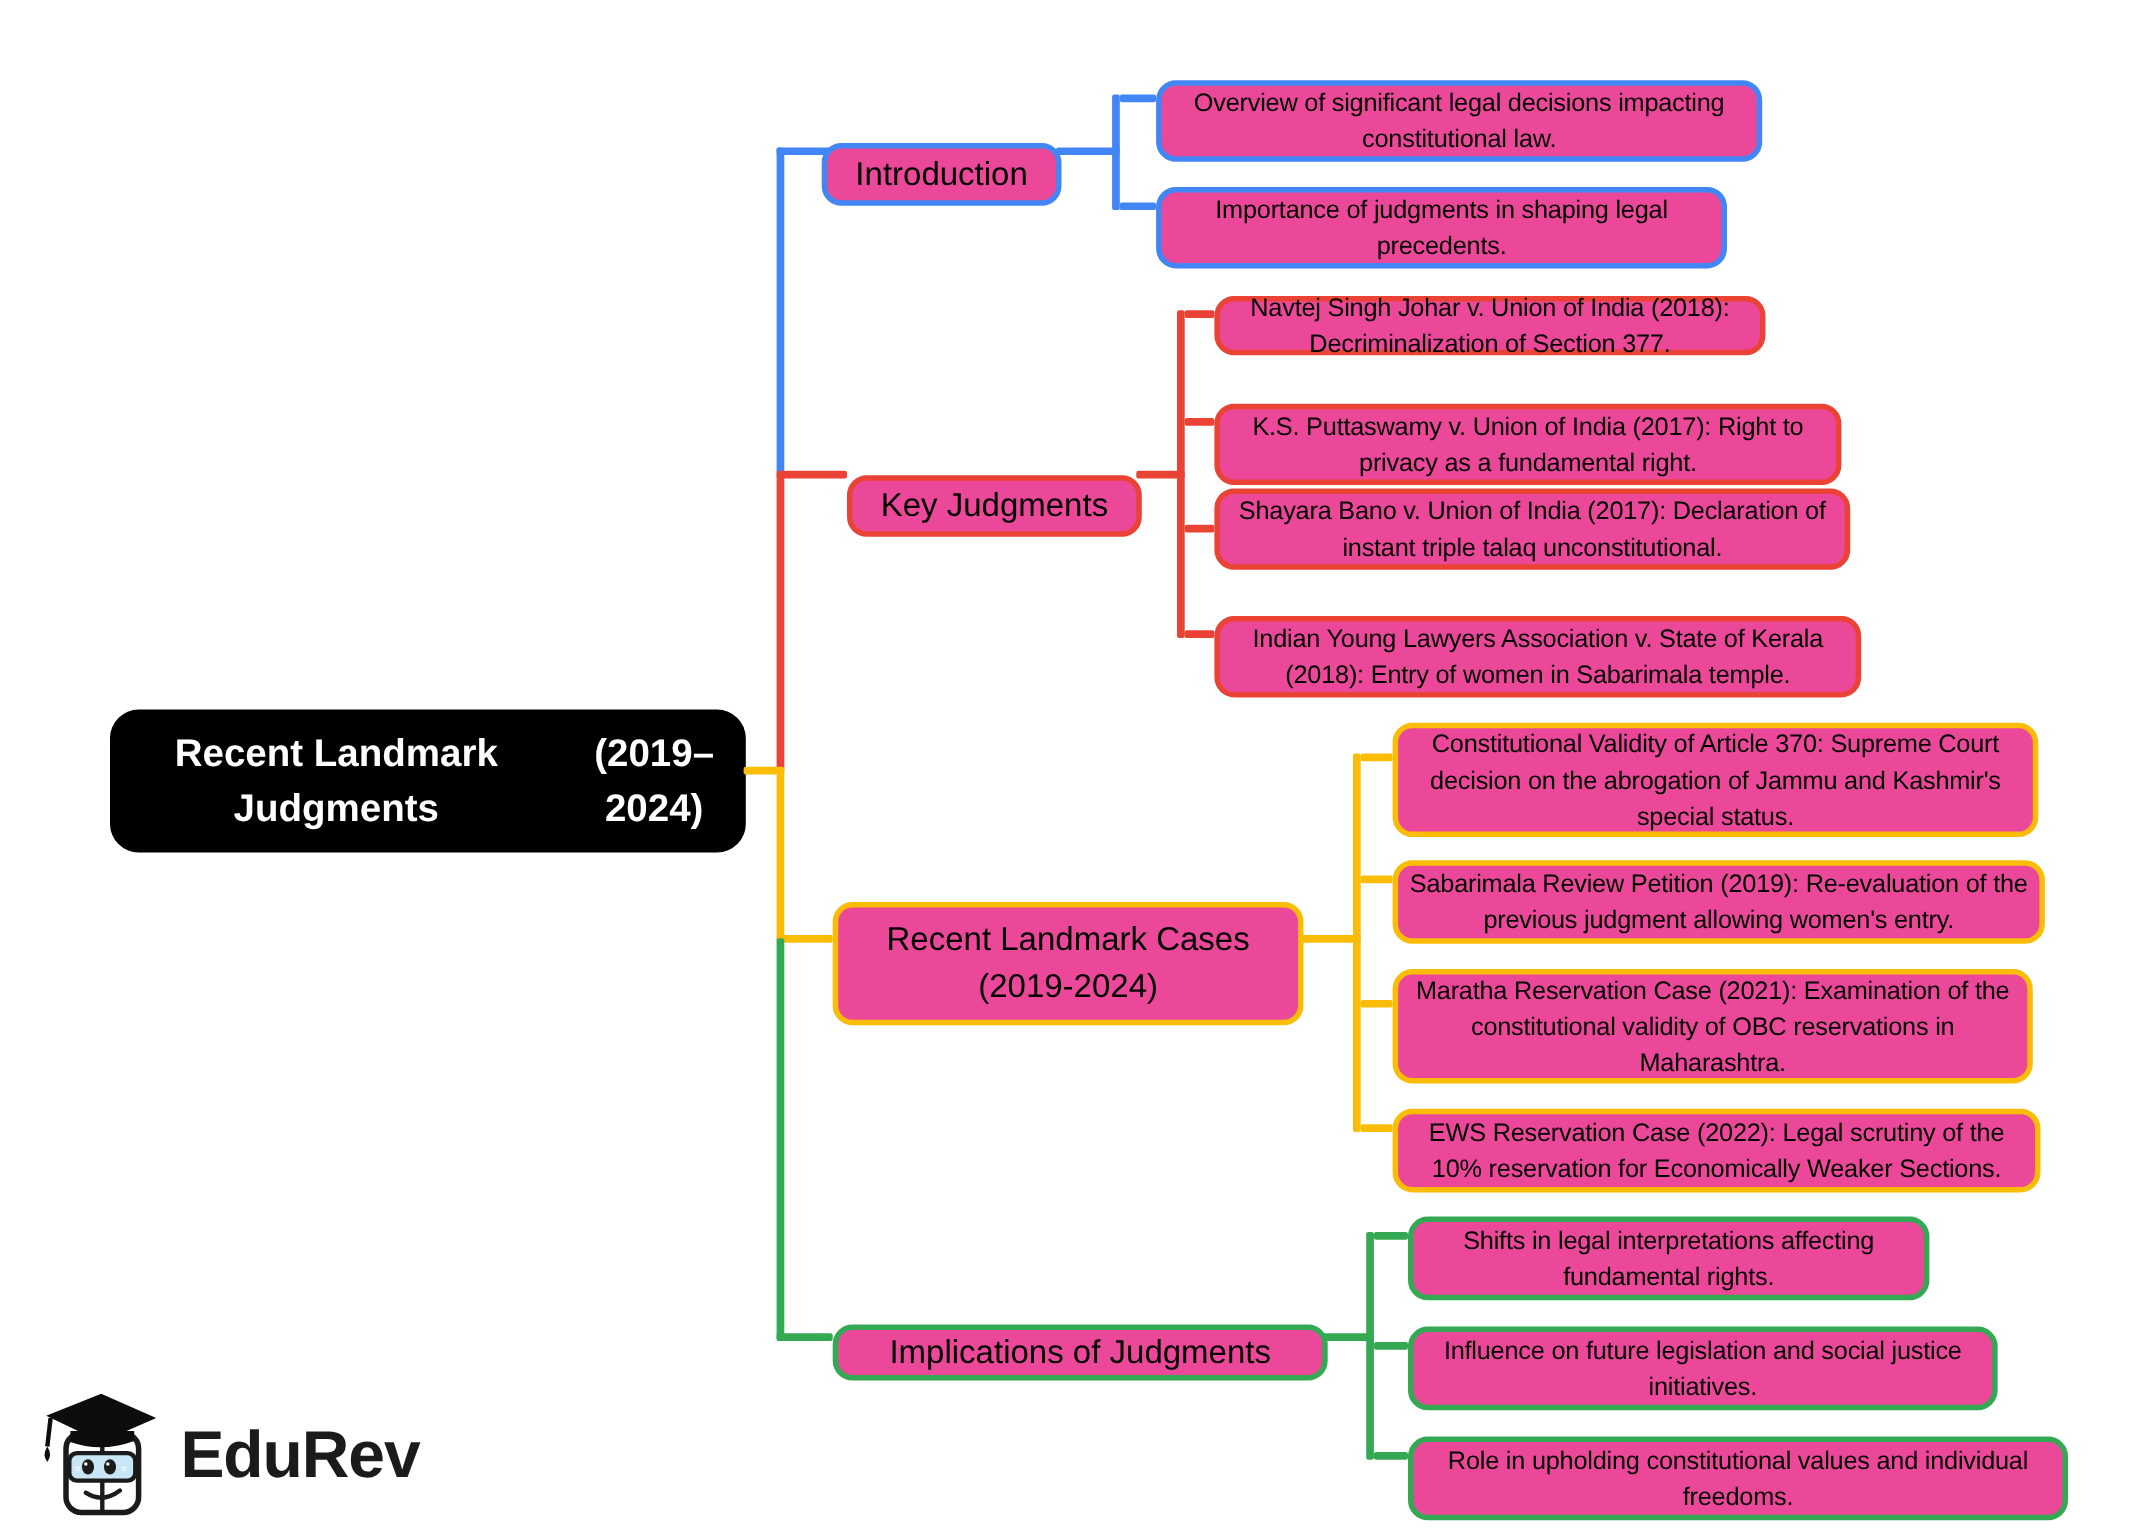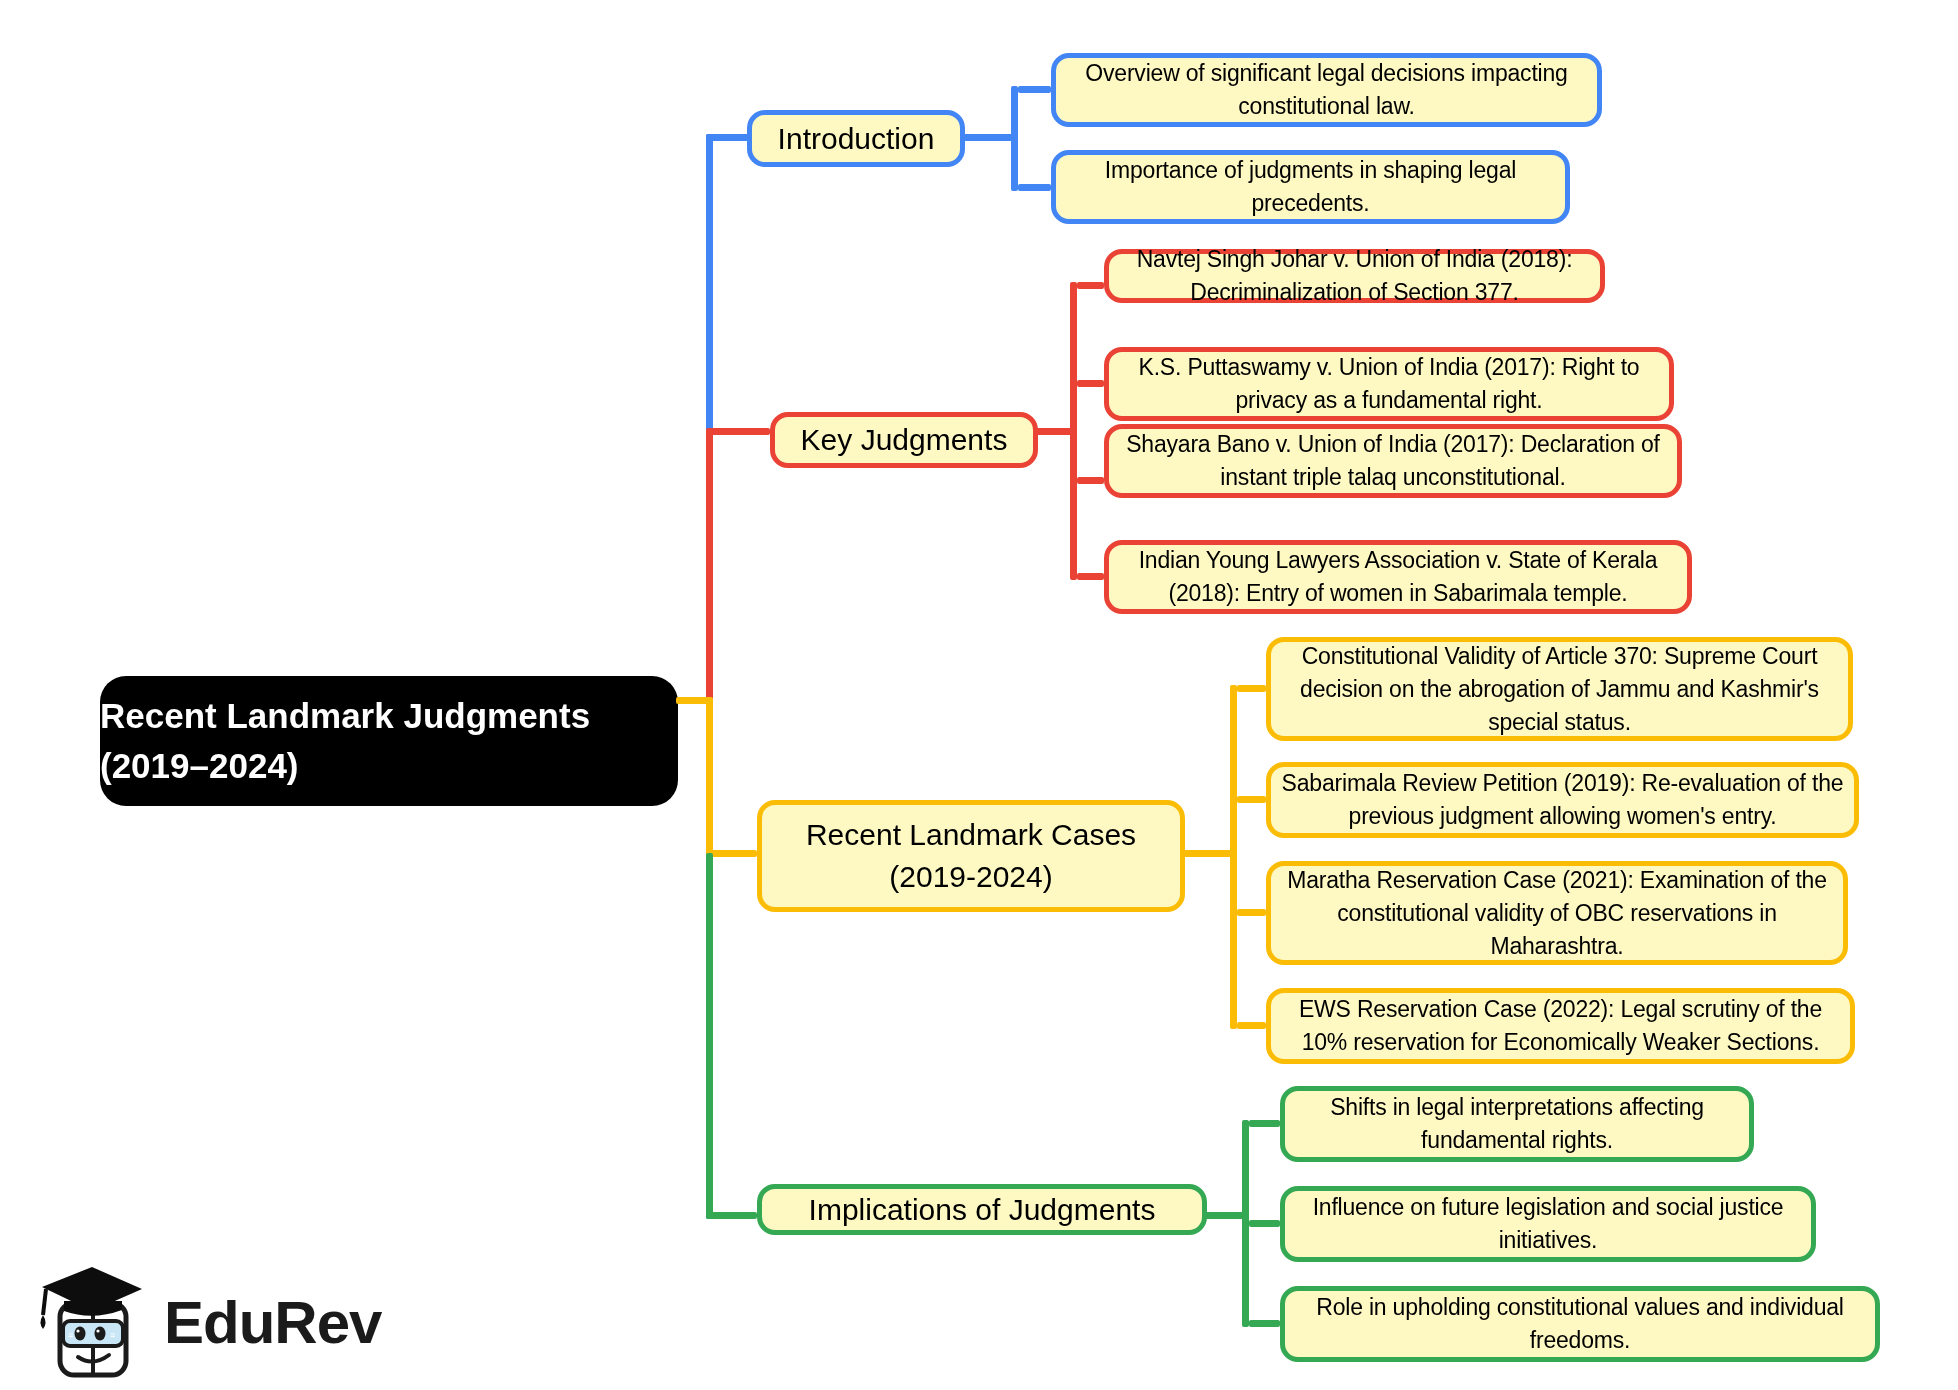--- a/index.html
+++ b/index.html
@@ -6,32 +6,32 @@
   .canvas{
     position:relative;
     width:1958px;height:1390px;
     background:#ffffff;
     font-family:"Liberation Sans","DejaVu Sans",sans-serif;
     overflow:hidden;
   }
   .branch{position:absolute;inset:0;}
   .vline,.hline{position:absolute;background:var(--c,#888);border-radius:2px;}
   .node{
-    position:absolute;box-sizing:border-box;background:#fef9c3;
+    position:absolute;box-sizing:border-box;background:#ec4899;
     border:5px solid var(--c,#888);border-radius:18px;
     display:flex;align-items:center;justify-content:center;
-    text-align:center;color:#000000;
+    text-align:center;color:#000000;margin-top:20px;
   }
   .label-node{font-size:30px;line-height:42px;padding:0 8px;}
   .child-node{font-size:23px;line-height:33px;letter-spacing:-0.2px;padding:0 10px;}
   .root-box{
     position:absolute;box-sizing:border-box;
-    left:100px;top:676px;width:578px;height:130px;
+    left:100px;top:645px;width:578px;height:130px;
     border-radius:26px;
-    display:flex;flex-direction:column;align-items:flex-start;justify-content:center;
+    display:flex;flex-direction:row;align-items:center;justify-content:center;
     font-weight:bold;font-size:35px;line-height:50px;text-align:center;
   }
   .logo{
     position:absolute;left:30px;top:1258px;width:400px;height:128px;
     display:flex;align-items:center;gap:14px;background:#ffffff;
   }
   .logo-word{font-size:60px;font-weight:bold;color:#1b1b1b;letter-spacing:-1px;}
 </style>
 </head>
 <body>

